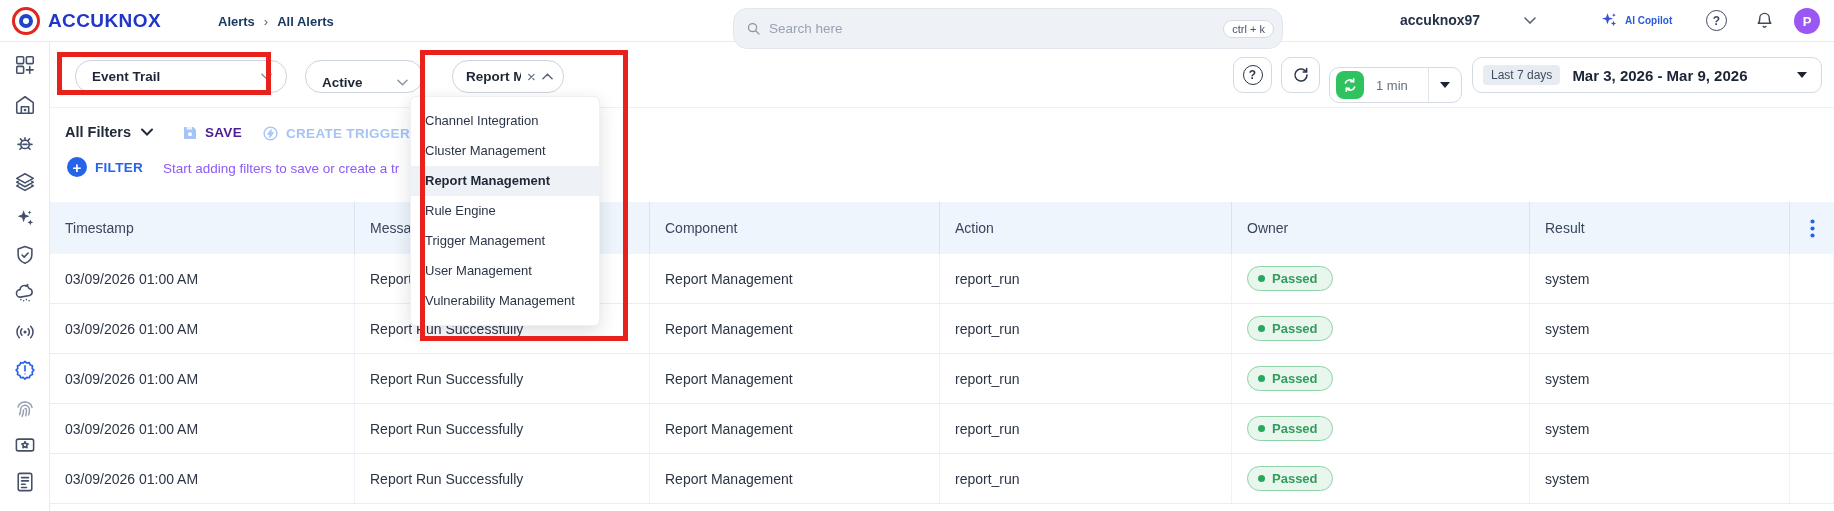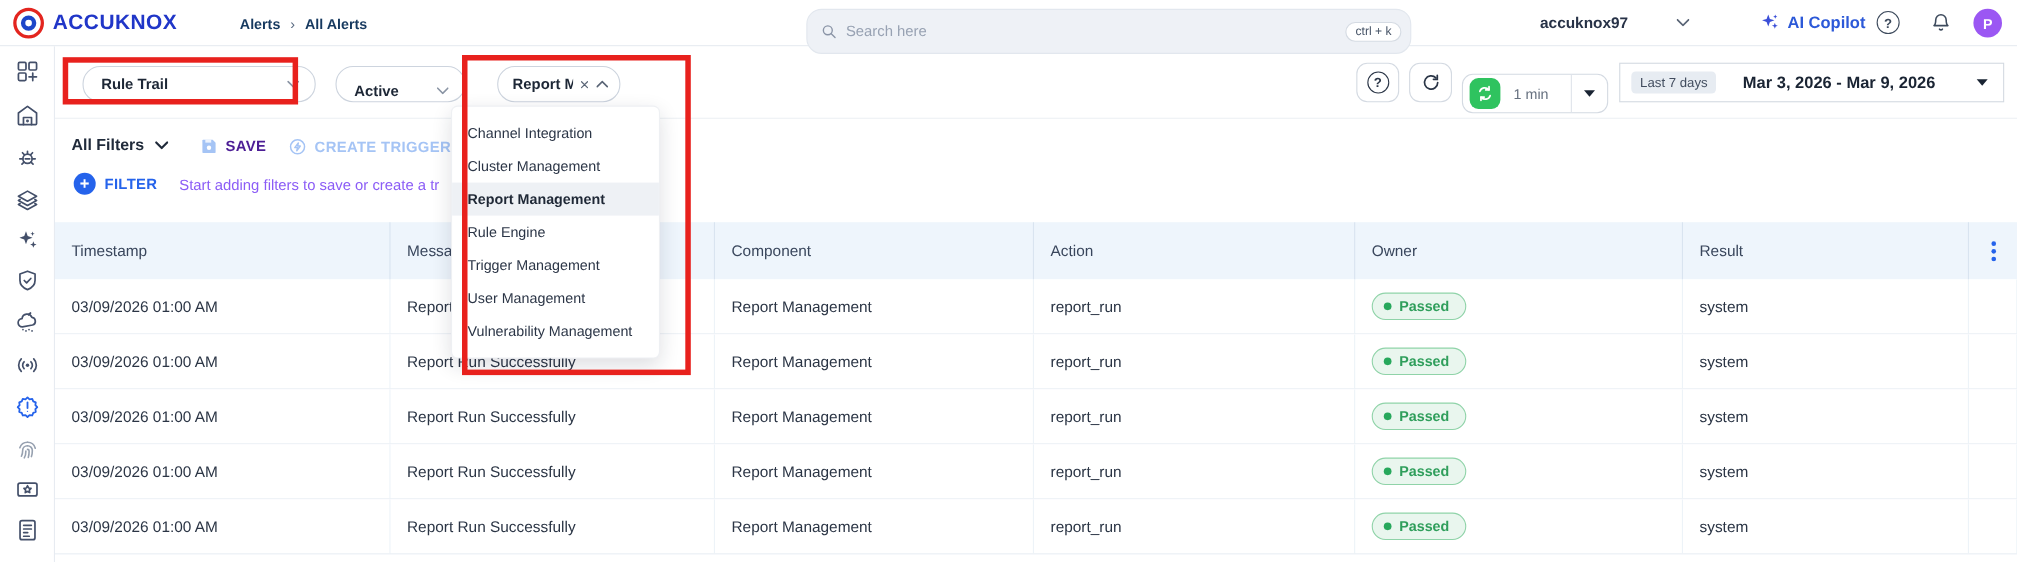--- a/index.html
+++ b/index.html
@@ -17,21 +17,21 @@
   .logo-mark-inner { width:14px; height:14px; border-radius:50%; border:4px solid #1d46c9; background:#fff; }
   .logo-text { font-size:19px; font-weight:800; color:#2036c8; letter-spacing:.4px; }
   .breadcrumb { position:absolute; left:218px; top:14px; display:flex; gap:9px; align-items:center; font-size:13px; font-weight:700; color:#16395f; }
   .crumb-sep { color:#5a6b82; font-weight:400; font-size:13px; }
   .searchbar { position:absolute; left:733px; top:8px; width:550px; height:41px; background:#eef1f6; border:1px solid #e2e7ee; border-radius:14px; display:flex; align-items:center; padding:0 8px 0 12px; }
   .search-placeholder { color:#98a2b3; font-size:13.5px; margin-left:8px; flex:1; }
   .shortcut-pill { background:#fff; border:1px solid #d5dbe3; border-radius:10px; font-size:11px; color:#475467; padding:2px 8px; white-space:nowrap; }
   .account { position:absolute; left:1400px; top:12px; display:flex; align-items:center; gap:44px; }
   .account-name { font-size:14px; font-weight:700; color:#273247; }
   .copilot { position:absolute; left:1600px; top:11px; display:flex; align-items:center; gap:7px; }
-  .copilot-label { font-size:15px; font-weight:700; color:#2c59d8; }
+  .copilot-label { font-size:10px; font-weight:700; color:#2c59d8; }
   .help-icon { position:absolute; left:1706px; top:10px; width:21px; height:21px; border:1.7px solid #3d4a5c; border-radius:50%; font-size:12px; font-weight:700; color:#3d4a5c; display:flex; align-items:center; justify-content:center; }
   .bell { position:absolute; left:1755px; top:11px; }
   .avatar { position:absolute; left:1794px; top:8px; width:26px; height:26px; border-radius:50%; background:#9b57f3; color:#fff; font-size:13px; font-weight:700; display:flex; align-items:center; justify-content:center; }
 
   
   .sidebar { position:absolute; left:0; top:42px; width:50px; height:469px; background:#fff; border-right:1px solid #e7ebf1; z-index:5; }
   .side-icon { position:absolute; left:14px; width:22px; height:22px; color:#44506a; }
   .side-icon svg { width:22px; height:22px; }
   .side-icon.active { color:#2563eb; }
   .side-icon.muted { color:#97a1b0; }
@@ -45,21 +45,21 @@
   .toolbar-divider { position:absolute; left:50px; top:107px; width:1784px; height:1px; background:#edf0f4; }
 
   .icon-btn { position:absolute; top:57px; width:39px; height:36px; background:#fff; border:1px solid #d4dae2; border-radius:10px; display:flex; align-items:center; justify-content:center; }
   .qmark { width:20px; height:20px; border:1.8px solid #2b3647; border-radius:50%; font-size:12px; font-weight:700; color:#2b3647; display:flex; align-items:center; justify-content:center; }
   .interval-group { position:absolute; left:1329px; top:57px; width:133px; height:36px; background:#fff; border:1px solid #d4dae2; border-radius:10px; display:flex; align-items:center;margin-top:10px; }
   .green-btn { width:28px; height:28px; margin-left:6px; background:#2fc35f; border-radius:8px; display:flex; align-items:center; justify-content:center; }
   .interval-label { font-size:13px; color:#66707f; margin-left:12px; flex:1; }
   .interval-sep { width:1px; height:34px; background:#dfe4ea; }
   .caret-down { width:0; height:0; border-left:5px solid transparent; border-right:5px solid transparent; border-top:6px solid #1a2433; }
   .caret-zone { width:32px; display:flex; align-items:center; justify-content:center; }
-  .date-pill { position:absolute; left:1472px; top:57px; width:350px; height:36px; background:#fff; border:1px solid #d4dae2; border-radius:0; display:flex; align-items:center; padding:0 14px 0 10px; gap:24px; }
+  .date-pill { position:absolute; left:1472px; top:57px; width:350px; height:36px; background:#fff; border:1px solid #d4dae2; border-radius:10px; display:flex; align-items:center; padding:0 14px 0 10px; gap:12px; }
   .range-badge { background:#e7ecf2; border-radius:4px; font-size:12px; color:#414c5e; padding:3px 8px; white-space:nowrap; }
   .date-text { font-size:15px; font-weight:700; color:#1a2433; flex:1; white-space:nowrap; }
 
   
   .allfilters { position:absolute; left:65px; top:124px; display:flex; align-items:center; gap:10px; font-size:14.5px; font-weight:700; color:#212b3b; }
   .save-btn { position:absolute; left:182px; top:125px; display:flex; gap:7px; color:#4c1d95; font-size:13.5px; font-weight:700; letter-spacing:.3px; }
   .trigger-btn { position:absolute; left:262px; top:125px; display:flex; align-items:center; gap:7px; color:#a5c4f5; font-size:13.5px; font-weight:700; letter-spacing:.3px; }
   .filter-btn { position:absolute; left:67px; top:157px; display:flex; align-items:center; gap:8px; }
   .plus-circle { width:20px; height:20px; border-radius:50%; background:#2563eb; color:#fff; font-size:15px; font-weight:700; display:flex; align-items:center; justify-content:center; line-height:1; }
   .filter-label { color:#2563eb; font-size:13.5px; font-weight:700; letter-spacing:.3px; }
@@ -219,21 +219,21 @@
   </div>
   <div class="side-icon" style="top:429px">
     <svg viewBox="0 0 24 24" fill="none" stroke="currentColor" stroke-width="1.7" stroke-linecap="round" stroke-linejoin="round">
         <rect x="4.6" y="2.6" width="14.8" height="18.8" rx="2"></rect>
         <path d="M8.2 7.2h7.6M8.2 10.8h7.6M8.2 14.4h4M8.2 18h5.5"></path>
       </svg>
   </div>
 </div>
 
 <div class="pill pill-event">
-  <span>Rule Trail</span>
+  <span>Event Trail</span>
   <svg class="chev" width="11" height="7" viewBox="0 0 12 7" fill="none" stroke="#8a94a4" stroke-width="1.6" stroke-linecap="round">
       <path d="M1 1l5 5 5-5"></path>
     </svg>
 </div>
 <div class="pill pill-active">
   <span>Active</span>
   <svg class="chev" width="11" height="7" viewBox="0 0 12 7" fill="none" stroke="#8a94a4" stroke-width="1.6" stroke-linecap="round">
       <path d="M1 1l5 5 5-5"></path>
     </svg>
 </div>

